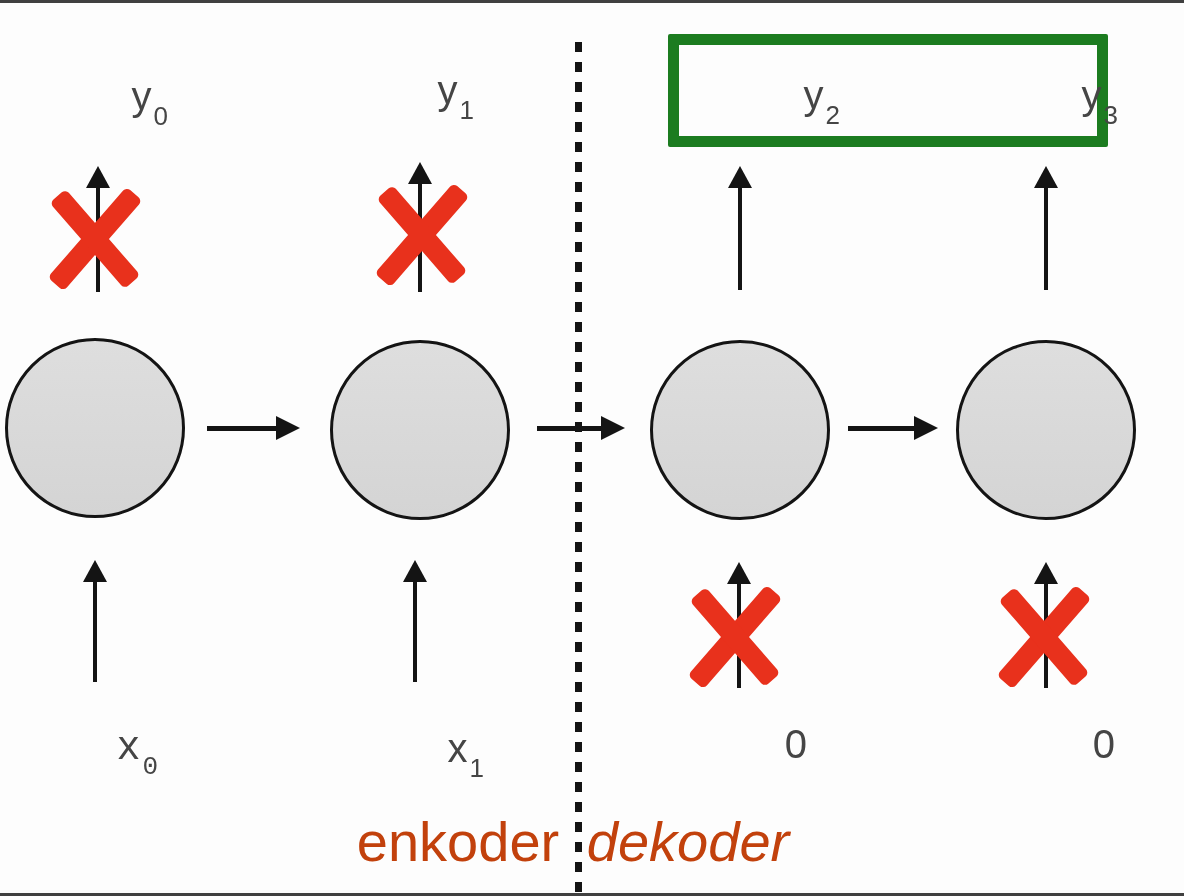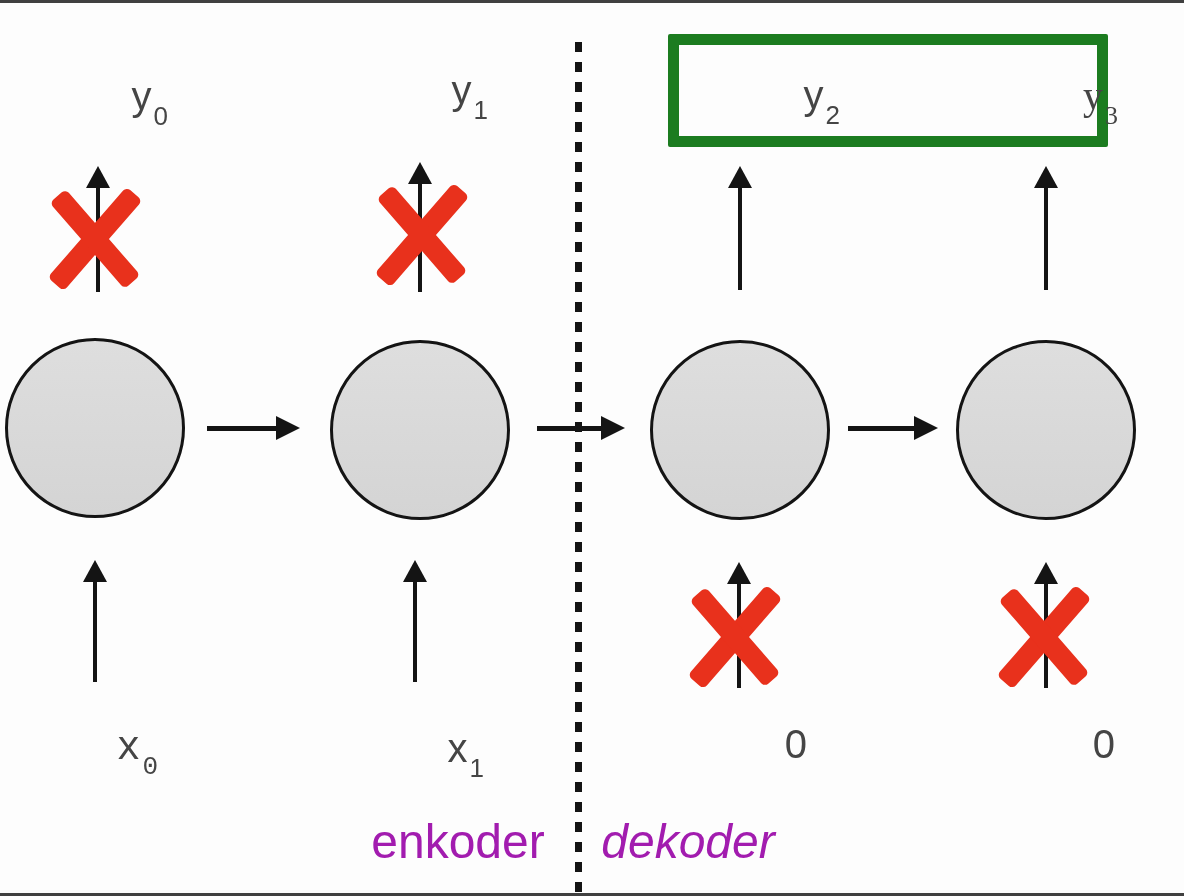--- a/index.html
+++ b/index.html
@@ -32,21 +32,21 @@
   }
 
   
   .lbl{
     position:absolute;width:140px;height:52px;display:flex;align-items:center;justify-content:flex-end;
     font-size:40px;color:#454545;letter-spacing:1px;
   }
   .lbl sub{font-size:26px;line-height:0;position:relative;top:6px;left:1px;}
   .section-lbl{
     position:absolute;width:240px;height:50px;display:flex;align-items:center;justify-content:center;
-    font-size:48px;color:#a21caf;
+    font-size:56px;color:#c2410c;
   }
 
   
   .varrow{position:absolute;width:26px;}
   .varrow .shaft{position:absolute;left:11px;top:16px;bottom:0;width:4px;background:#141414;}
   .varrow .head{
     position:absolute;left:1px;top:0;width:0;height:0;
     border-left:12px solid transparent;border-right:12px solid transparent;
     border-bottom:22px solid #141414;
   }
@@ -75,27 +75,27 @@
 <div class="frame-edge top"></div>
 <div class="frame-edge bottom"></div>
 
 <div class="divider"></div>
 
 <div class="hibox"></div>
 
 <div class="lbl" style="left:28px;top:70px;">
   <span><span>y</span><sub>0</sub></span>
 </div>
-<div class="lbl" style="left:348px;top:64px;">
+<div class="lbl" style="left:334px;top:64px;">
   <span><span>y</span><sub>1</sub></span>
 </div>
 <div class="lbl" style="left:700px;top:69px;">
   <span><span>y</span><sub>2</sub></span>
 </div>
-<div class="lbl" style="left:978px;top:69px;font-family:Liberation Serif, serif;">
+<div class="lbl" style="left:978px;top:69px;">
   <span><span>y</span><sub>3</sub></span>
 </div>
 
 <div class="varrow" style="left:85px;top:166px;height:126px;">
   <div class="shaft"></div>
     <div class="head"></div>
 </div>
 <div class="varrow" style="left:407px;top:162px;height:130px;">
   <div class="shaft"></div>
     <div class="head"></div>

